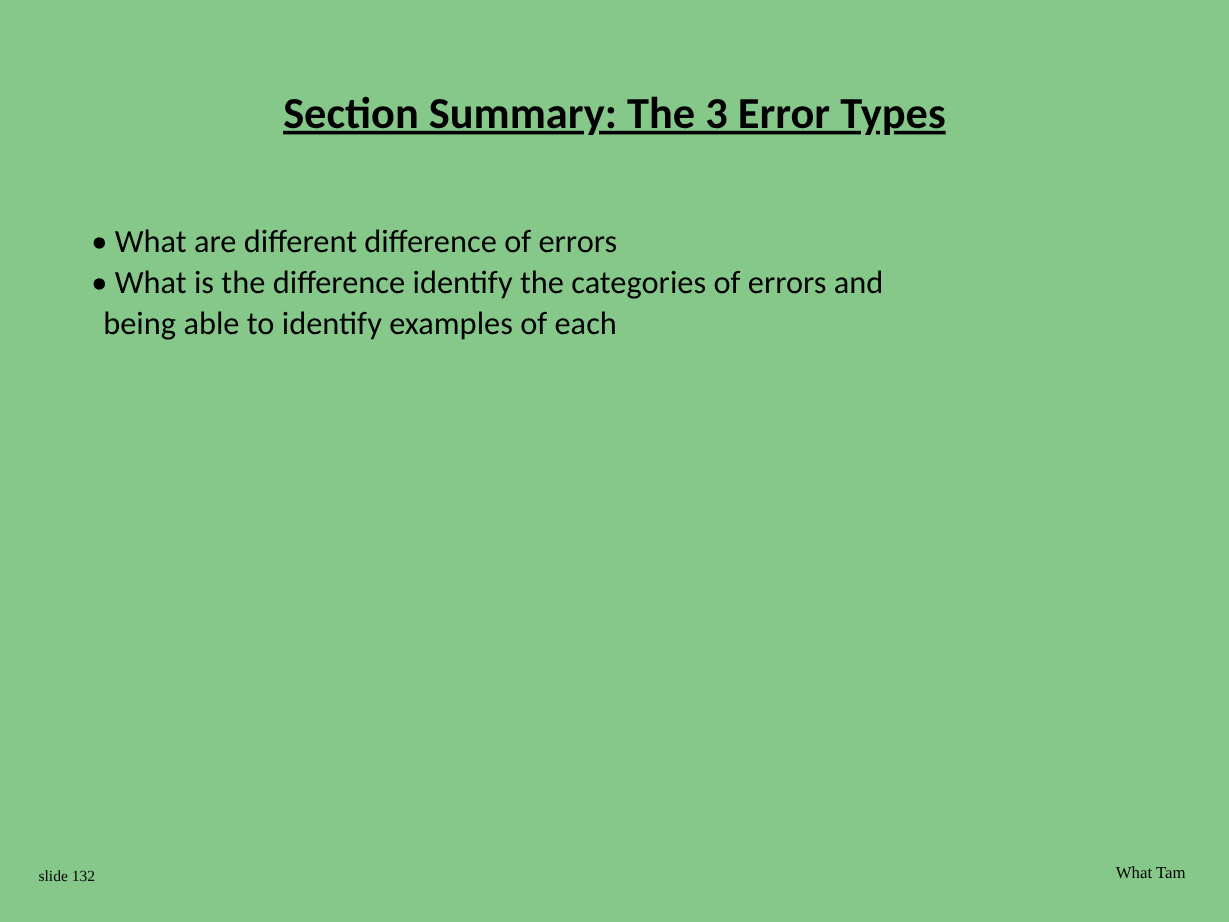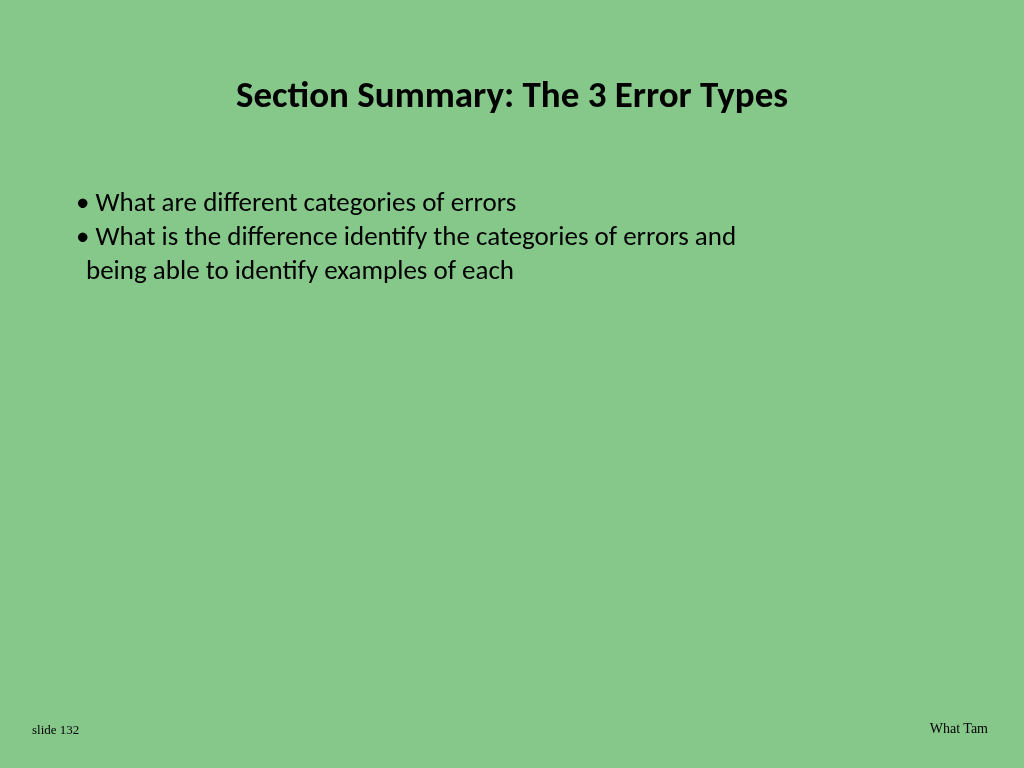--- a/index.html
+++ b/index.html
@@ -12,20 +12,21 @@
       height: 768px;
       background-color: #85c88a;
       font-family: Calibri, "Segoe UI", Arial, sans-serif;
       position: relative;
       overflow: hidden;
     }
     .slide-title {
       text-align: center;
       font-size: 37px;
       font-weight: bold;
+      text-decoration: underline;
       color: #000;
       padding-top: 72px;
       padding-bottom: 28px;
     }
     .content {
       padding-left: 74px;
       padding-right: 74px;
       padding-top: 40px;
     }
     .bullet-item {
@@ -59,19 +60,19 @@
       color: #000;
       font-family: "Times New Roman", serif;
     }
   </style>
 </head>
 <body>
 
 <h1 class="slide-title">Section Summary: The 3 Error Types</h1>
 
 <div class="content">
-  <div class="bullet-item">What are different categories of errors</div>
+  <div class="bullet-item">What are different difference of errors</div>
   <div class="bullet-item">What is the difference identify the categories of errors and</div>
   <div class="bullet-continuation">being able to identify examples of each</div>
 </div>
 
 <div class="footer-left">slide 132</div>
 <div class="footer-right">What Tam</div>
 
 </body></html>

